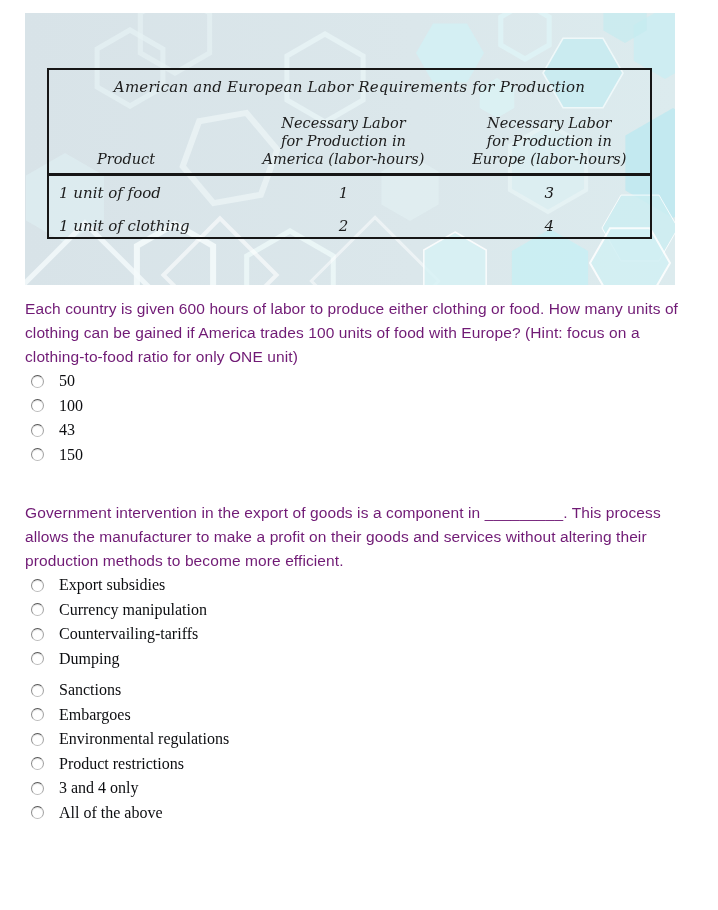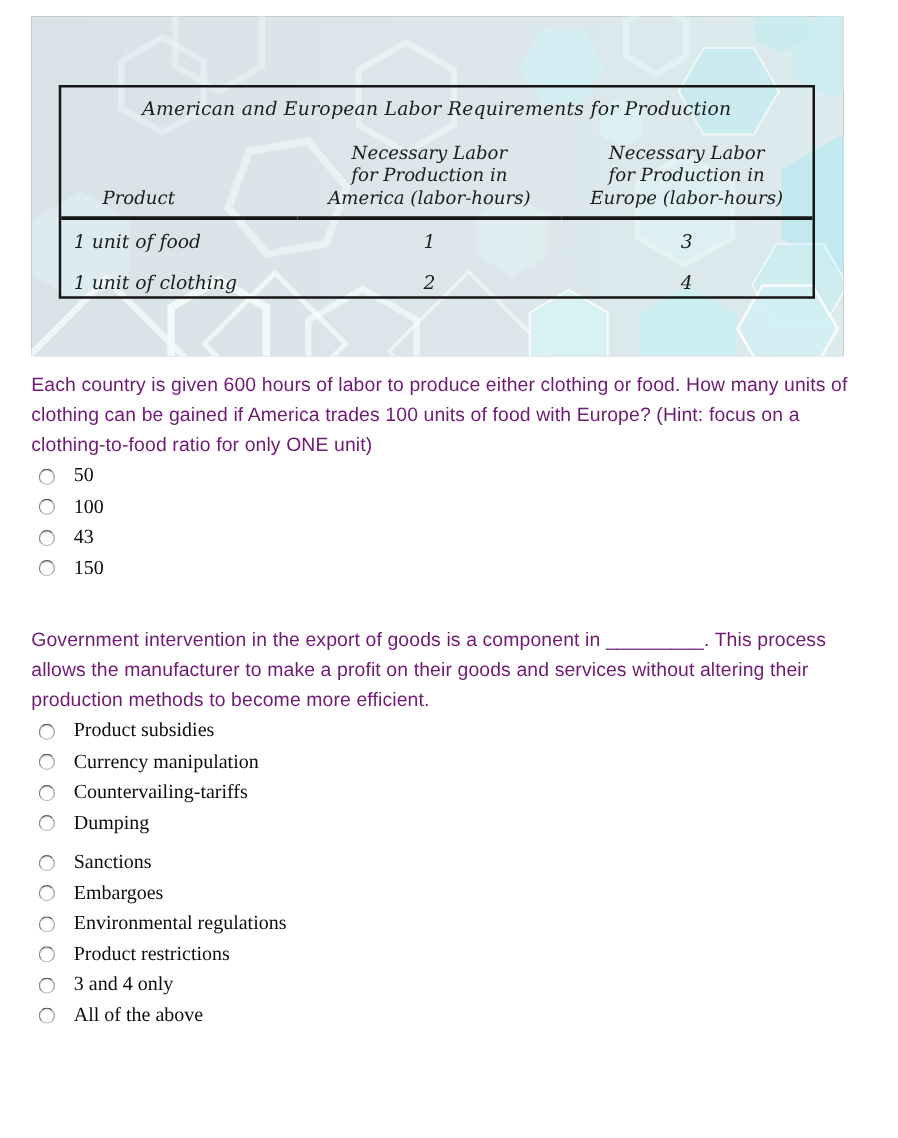--- a/index.html
+++ b/index.html
@@ -4,42 +4,42 @@
 <style>
   html,body { margin:0; padding:0; background:#ffffff; }
   body {
     width:718px; height:910px; overflow:hidden; position:relative;
     font-family:"Liberation Sans", sans-serif;
   }
 
   
   .hero {
     position:absolute; left:25px; top:13px; width:650px; height:272px;
-    background:#a3a3a3; overflow:hidden;text-decoration:underline;
+    background:#7dd3fc; overflow:hidden;text-decoration:underline;
   }
   .hero svg.bg { position:absolute; left:0; top:0; width:100%; height:100%; display:block; }
 
   
   .ptable {
     position:absolute; left:22px; top:55px; width:601px; height:167px;
     border:2px solid #161616;
     font-family:"DejaVu Serif", serif; font-style:italic; color:#1c1c1c;
   }
   .ptable-title {
     height:38px; box-sizing:border-box; padding-top:8px;
     text-align:center; font-size:15px; letter-spacing:.2px;
   }
   .pgrid { display:grid; grid-template-columns:31.5% 35% 33.5%; }
   .hcell {
     height:60px; box-sizing:content-box;
     border-bottom:3px solid #161616;
     display:flex; align-items:flex-end; padding-bottom:5px;
     font-size:14.5px; line-height:18px;
   }
-  .hcell.c1 { padding-left:33px; }
+  .hcell.c1 { padding-left:48px; }
   .hcell.c2, .hcell.c3 { justify-content:center; text-align:center; white-space:pre-line; }
   .dcell {
     height:33px; display:flex; align-items:center; font-size:15px;
   }
   .dcell.c1 { padding-left:10px; }
   .dcell.c2, .dcell.c3 { justify-content:center; }
 
   
   .content { position:absolute; left:25px; top:285px; width:680px; }
   .question {
@@ -149,21 +149,21 @@
     <div class="option-row">
       <span class="radio"></span>
       <span class="option-label">150</span>
     </div>
   </div>
 
   <div class="question q2">Government intervention in the export of goods is a component in _________. This process allows the manufacturer to make a profit on their goods and services without altering their production methods to become more efficient.</div>
   <div class="options">
     <div class="option-row">
       <span class="radio"></span>
-      <span class="option-label">Product subsidies</span>
+      <span class="option-label">Export subsidies</span>
     </div>
     <div class="option-row">
       <span class="radio"></span>
       <span class="option-label">Currency manipulation</span>
     </div>
     <div class="option-row">
       <span class="radio"></span>
       <span class="option-label">Countervailing-tariffs</span>
     </div>
     <div class="option-row">

